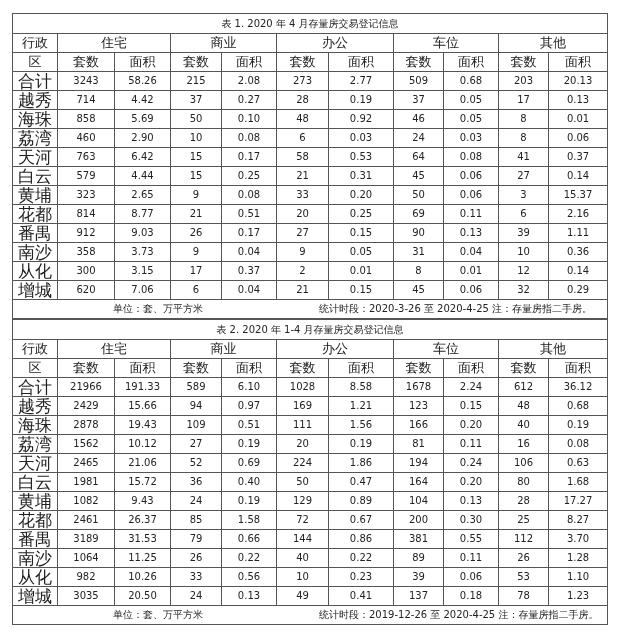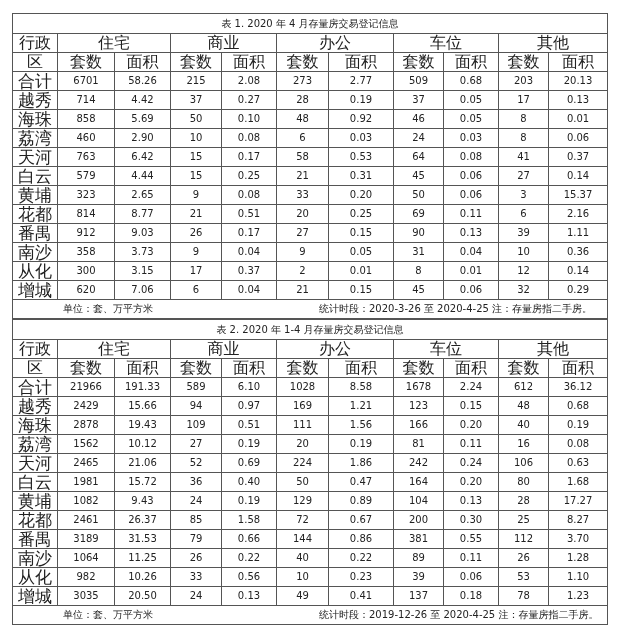--- a/index.html
+++ b/index.html
@@ -1,24 +1,24 @@
 <!DOCTYPE html>
 <html><head>
 <meta charset="utf-8">
 <style>
   html, body { margin: 0; padding: 0; background: #ffffff; }
   body { width: 619px; height: 641px; position: relative; font-family: "DejaVu Sans", sans-serif; color: #222; }
   .wrap { position: absolute; left: 12px; top: 13px; width: 595px; }
   table { border-collapse: collapse; width: 595px; table-layout: fixed; font-size: 10px; }
   td { border: 1px solid #555; text-align: center; height: 18px; padding: 0; line-height: 18px; white-space: nowrap; overflow: hidden; }
-  td.hdr { font-size: 16px; }
+  td.hdr { font-size: 13px; }
   td.title { text-align: center; font-size: 10px; height: 19px; }
   td.title span { }
   td.foot { text-align: left; height: 17px; font-size: 10px; }
-  td.foot .unit { display: inline-block; width: 190px; text-align: center; }
+  td.foot .unit { display: inline-block; width: 190px; text-align: right; }
   td.foot .period { display: inline-block; margin-left: 116px; }
   td.dist { font-size: 17px; }
   .t2 { margin-top: 0; }
 </style>
 </head>
 <body>
 
 <div class="wrap">
   <table id="tbl0">
       <colgroup>
@@ -54,21 +54,21 @@
           <td class="hdr">面积</td>
           <td class="hdr">套数</td>
           <td class="hdr">面积</td>
           <td class="hdr">套数</td>
           <td class="hdr">面积</td>
           <td class="hdr">套数</td>
           <td class="hdr">面积</td>
         </tr>
         <tr>
           <td class="dist">合计</td>
-          <td>6701</td>
+          <td>3243</td>
           <td>58.26</td>
           <td>215</td>
           <td>2.08</td>
           <td>273</td>
           <td>2.77</td>
           <td>509</td>
           <td>0.68</td>
           <td>203</td>
           <td>20.13</td>
         </tr>
@@ -312,21 +312,21 @@
           <td>0.08</td>
         </tr>
         <tr>
           <td class="dist">天河</td>
           <td>2465</td>
           <td>21.06</td>
           <td>52</td>
           <td>0.69</td>
           <td>224</td>
           <td>1.86</td>
-          <td>242</td>
+          <td>194</td>
           <td>0.24</td>
           <td>106</td>
           <td>0.63</td>
         </tr>
         <tr>
           <td class="dist">白云</td>
           <td>1981</td>
           <td>15.72</td>
           <td>36</td>
           <td>0.40</td>

